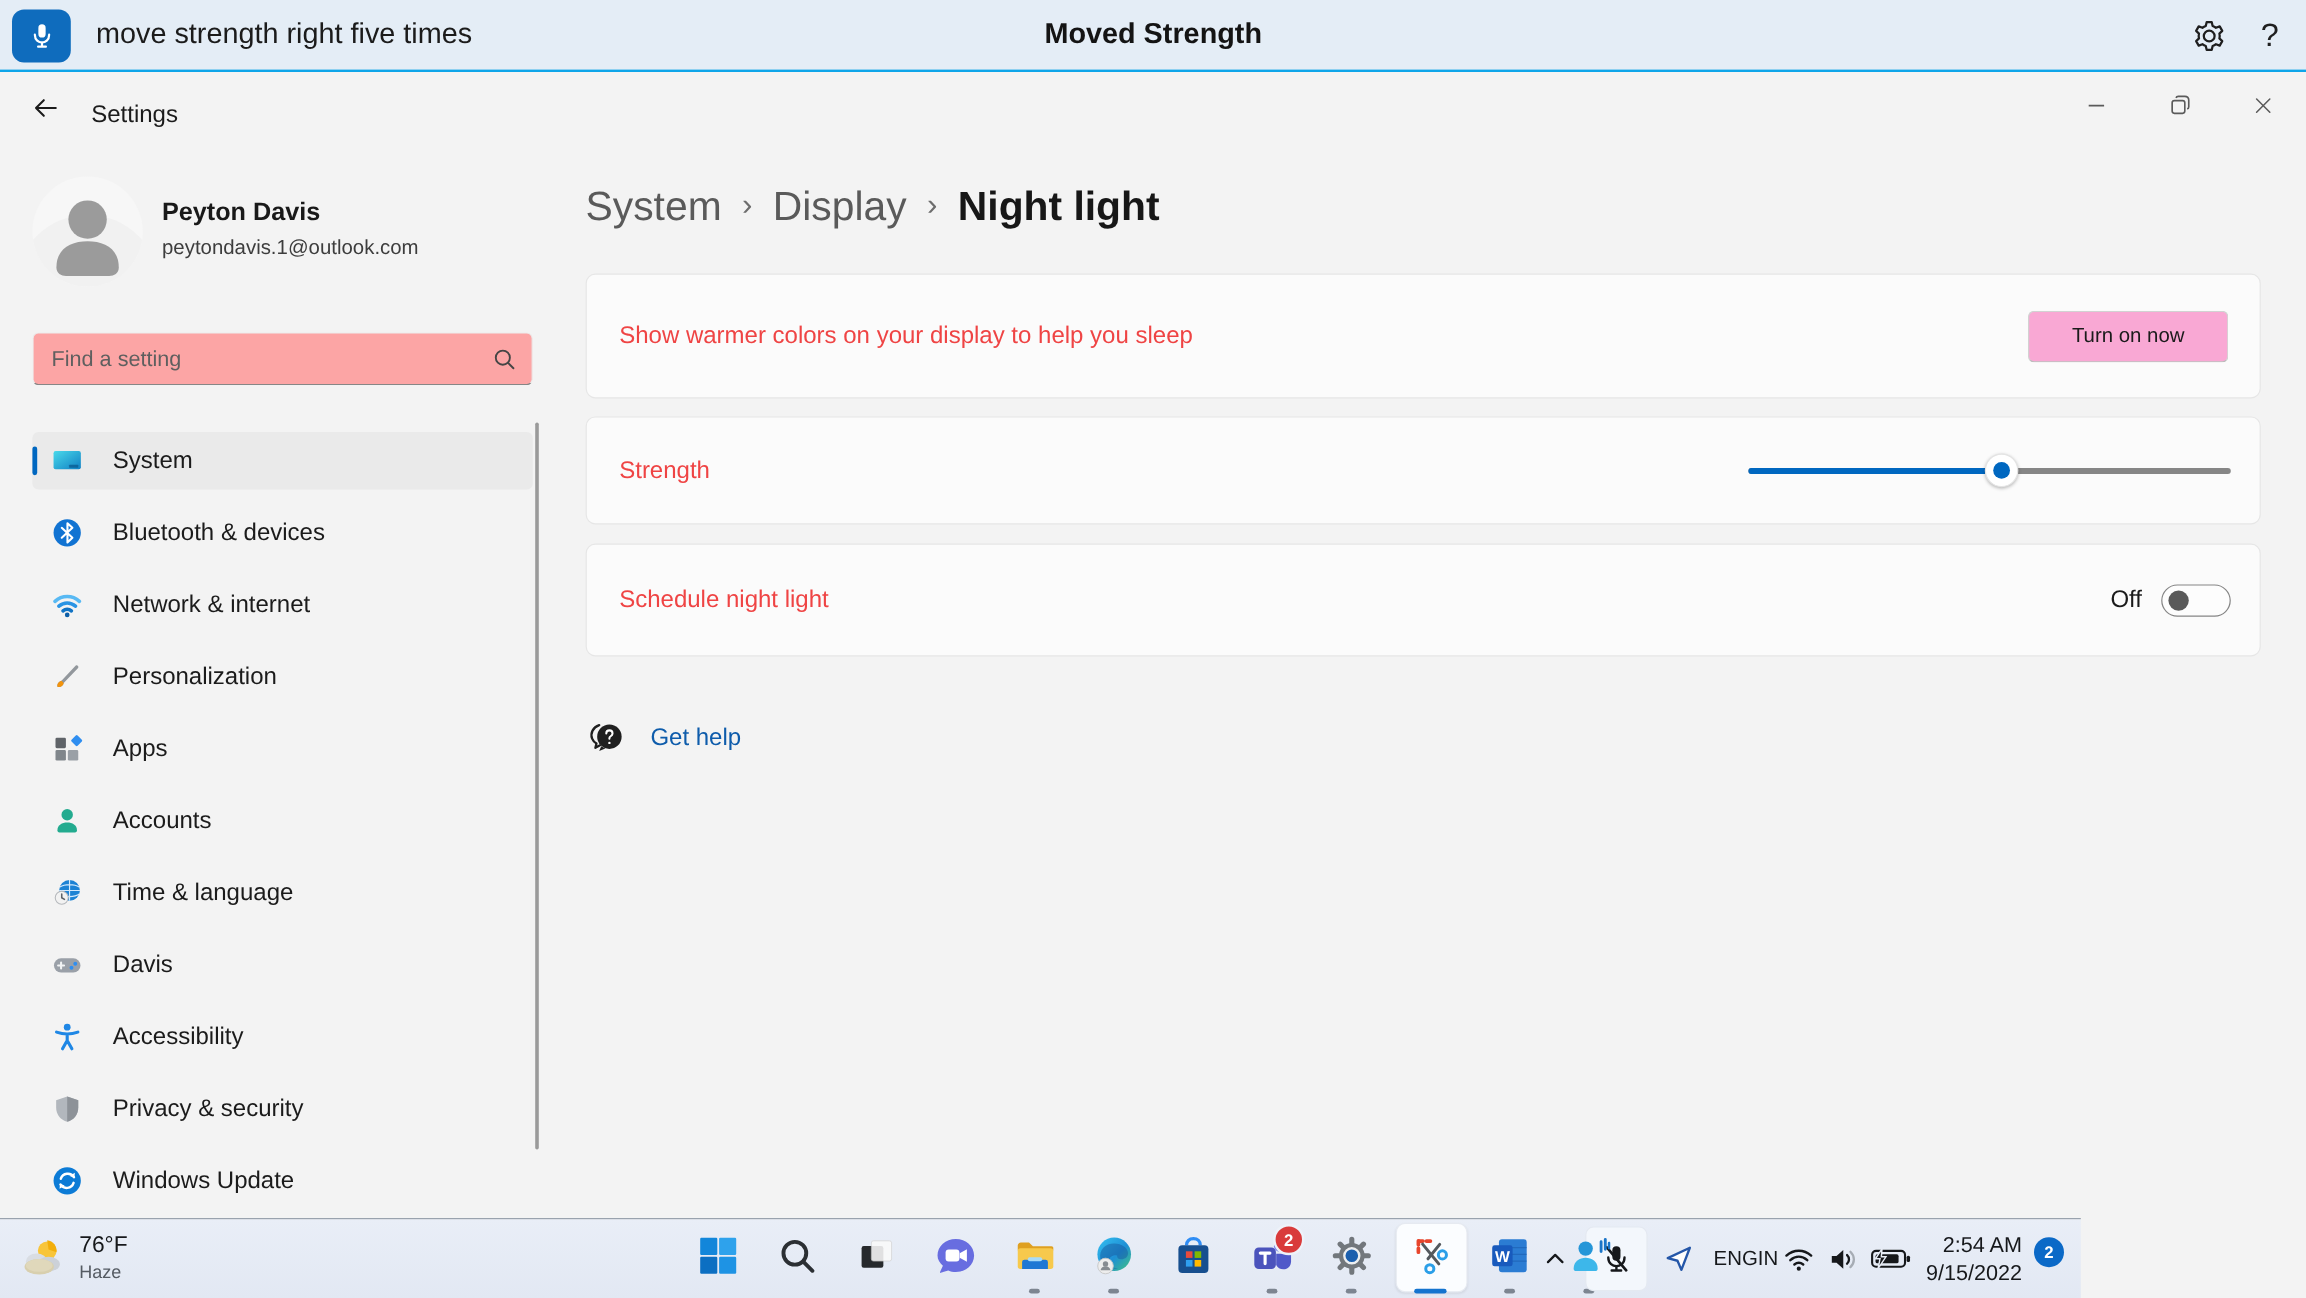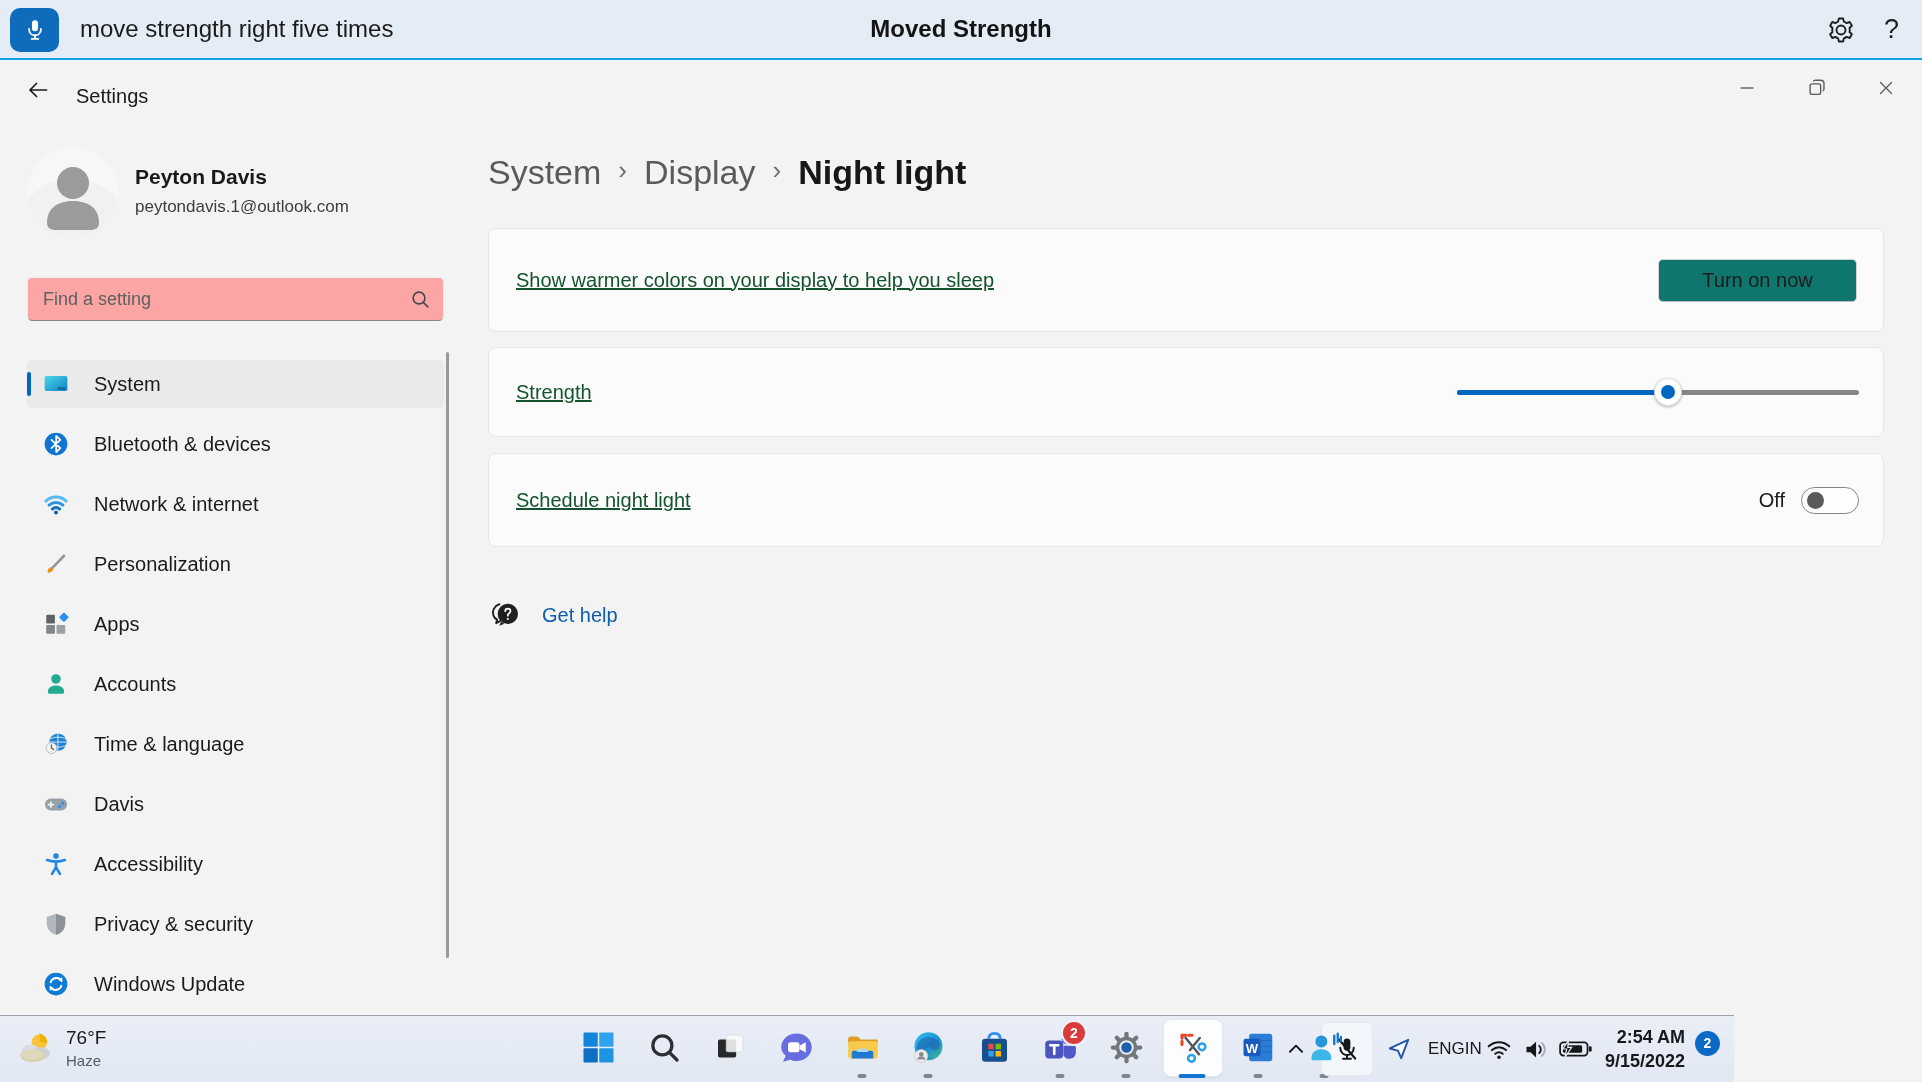--- a/index.html
+++ b/index.html
@@ -45,26 +45,26 @@
   .nav-label{margin-left:25px;font-size:20px;color:#1b1b1b;white-space:nowrap;}
   .side-scrollbar{position:absolute;left:446px;top:352px;width:3px;height:606px;background:#9a9a9a;
     border-radius:2px;cursor:pointer;}
   
   .breadcrumb{position:absolute;left:488px;top:146px;height:52px;display:flex;align-items:center;}
   .crumb{font-size:34px;color:#5a5a5a;cursor:pointer;}
   .crumb-sep{font-size:26px;color:#6d6d6d;margin:0 17px;transform:translateY(-2px);}
   .crumb-current{font-size:34px;font-weight:700;color:#171717;}
   .card{position:absolute;left:488px;width:1396px;background:#fbfbfb;border:1px solid #e6e6e6;
     border-radius:8px;box-sizing:border-box;display:flex;align-items:center;}
-  .card-label{margin-left:27px;font-size:20px;color:#14532d;text-decoration:underline;}
+  .card-label{margin-left:27px;font-size:20px;color:#ef4444;}
   .card-warm{top:228px;height:104px;}
   .card-strength{top:347px;height:90px;}
   .card-schedule{top:453px;height:94px;}
-  .btn{position:absolute;right:26px;width:199px;height:43px;background:#0f766e;border:1px solid #d2d2d2;
-    border-bottom-color:#bcbcbc;border-radius:5px;font-size:20px;color:#1b1b1b;display:flex;
+  .btn{position:absolute;right:26px;width:167px;height:43px;background:#f9a8d4;border:1px solid #d2d2d2;
+    border-bottom-color:#bcbcbc;border-radius:5px;font-size:17px;color:#1b1b1b;display:flex;
     align-items:center;justify-content:center;cursor:pointer;box-sizing:border-box;}
   .slider{position:absolute;right:24px;width:402px;height:28px;display:flex;align-items:center;cursor:pointer;}
   .slider-track{position:absolute;left:0;right:0;top:12px;height:5px;border-radius:3px;background:#868686;}
   .slider-fill{position:absolute;left:0;top:12px;height:5px;border-radius:3px;background:#0067C0;}
   .slider-thumb{position:absolute;top:0;width:28px;height:28px;border-radius:50%;background:#ffffff;
     border:1px solid #e4e4e4;box-shadow:0 1px 3px rgba(0,0,0,.28);box-sizing:border-box;}
   .slider-thumb::after{content:"";position:absolute;left:6px;top:6px;width:14px;height:14px;
     border-radius:50%;background:#0067C0;}
   .toggle-wrap{position:absolute;right:24px;display:flex;align-items:center;}
   .toggle-state{font-size:20px;color:#1b1b1b;margin-right:16px;}
@@ -95,21 +95,21 @@
     display:flex;align-items:center;justify-content:center;box-sizing:content-box;}
   .tray{position:absolute;right:0;top:0;height:66px;display:flex;align-items:center;}
   .tray-item{display:flex;align-items:center;justify-content:center;cursor:pointer;}
   .chevron-slot{width:38px;height:40px;}
   .mic-box{width:52px;height:54px;border-radius:7px;background:#f3f7fc;border:1px solid #e4e9f1;
     box-sizing:border-box;margin-left:6px;}
   .loc-slot{width:44px;height:40px;margin-left:4px;}
   .lang{width:52px;text-align:center;font-size:17px;line-height:22px;color:#16181b;margin-left:8px;}
   .wifi-slot{width:36px;}.vol-slot{width:38px;}.batt-slot{width:42px;}
   .clock{text-align:right;font-size:18px;line-height:24px;color:#16181b;margin-left:8px;
-    white-space:nowrap;cursor:pointer;font-weight:bold;}
+    white-space:nowrap;cursor:pointer;}
   .notif-badge{width:25px;height:25px;border-radius:50%;background:#0B69C7;color:#fff;font-size:14px;
     font-weight:700;display:flex;align-items:center;justify-content:center;margin:0 14px 0 10px;
     transform:translateY(-6px);cursor:pointer;}
 </style>
 </head>
 <body>
 
 <div class="screen">
 
   <div class="voice-bar">

